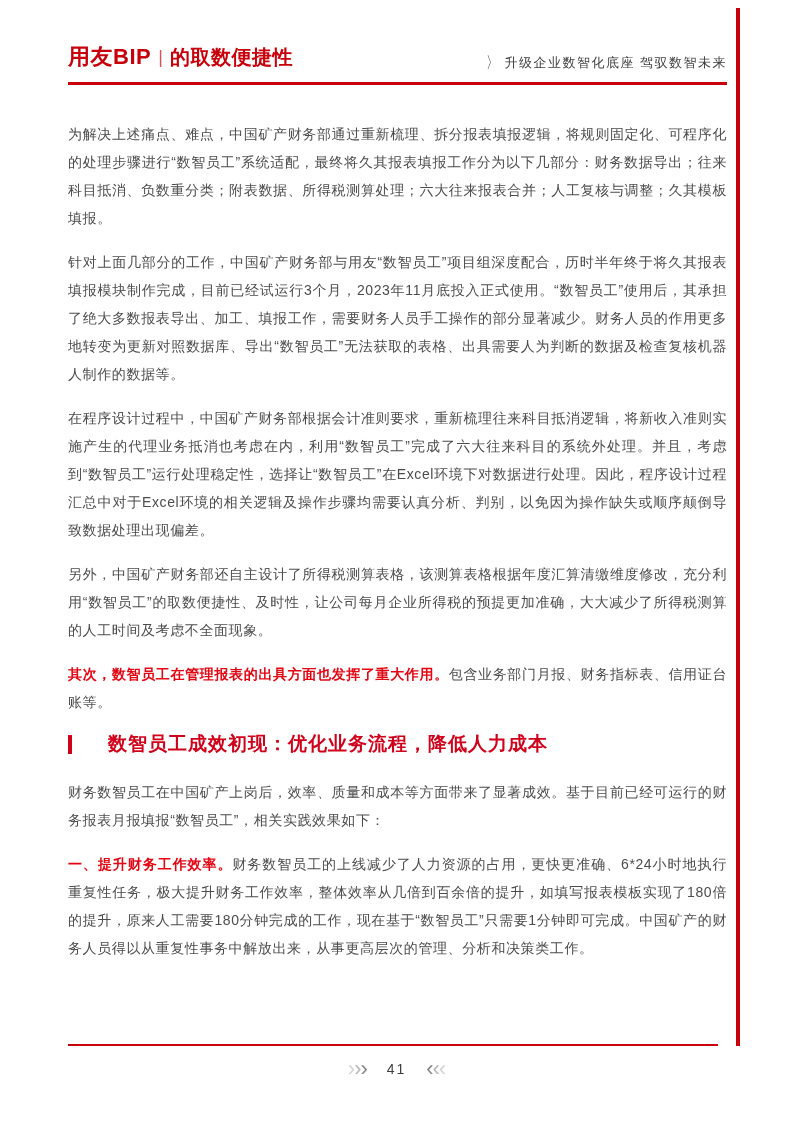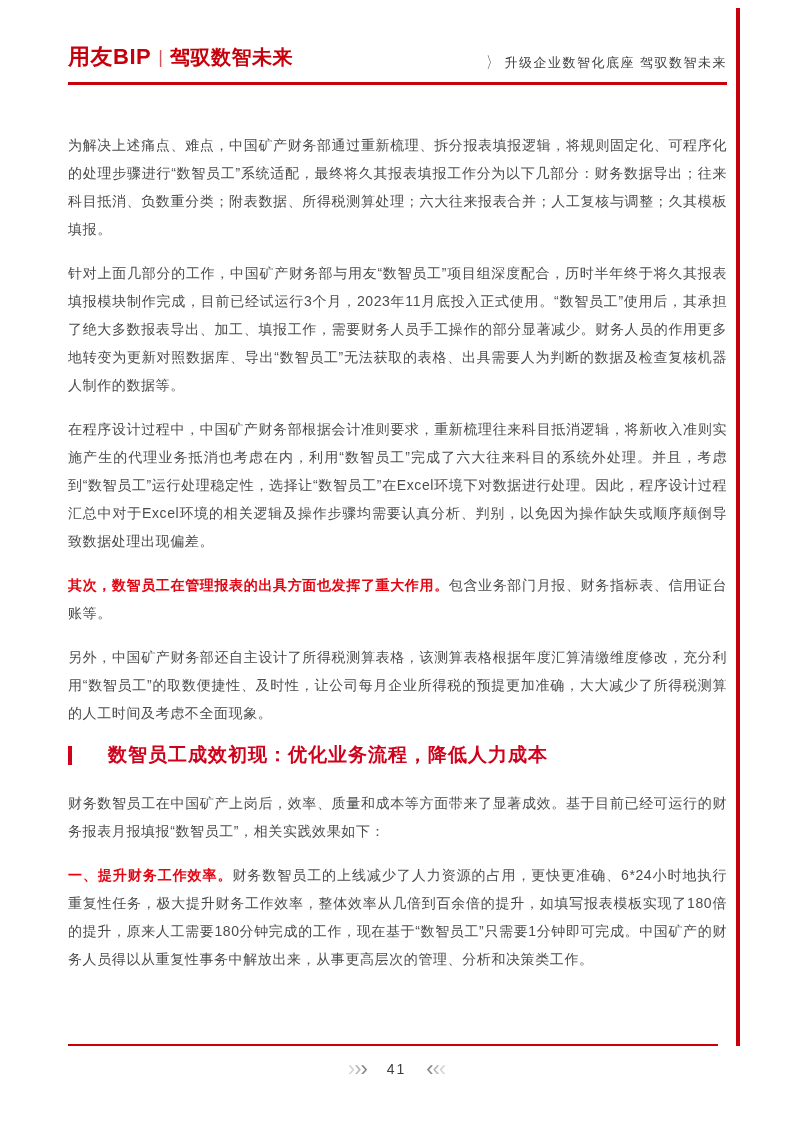--- a/index.html
+++ b/index.html
@@ -21,21 +21,21 @@
   .logo .primary{font-size:22px;font-weight:bold;letter-spacing:0.5px;}
   .logo .divider{font-size:18px;font-weight:300;color:#d4545c;position:relative;top:-1px;}
   .logo .secondary{font-size:20px;font-weight:bold;letter-spacing:0.5px;}
   .slogan{font-size:13px;color:#3f3f3f;letter-spacing:1.5px;display:flex;align-items:center;gap:4px;}
   .slogan .arrow{color:#3f3f3f;font-size:13px;transform:scaleY(1.25);display:inline-block;}
   
   .edge-bar{position:absolute;left:736px;top:8px;width:4px;height:1038px;background:#c7000b;}
   
   .article{
     position:absolute;left:68px;top:85px;width:659px;
-    padding-top:46px;
+    padding-top:35px;
     color:#4c4c4c;font-size:14px;line-height:28px;
     text-align:justify;letter-spacing:0.6px;
   }
   .article p{margin:0 0 16px 0;}
   .lead-red{color:#e30613;font-weight:bold;}
   .section-heading{
     display:flex;align-items:center;
     margin:16px 0 22px 0;
     color:#d0021b;font-size:19px;font-weight:bold;line-height:24px;letter-spacing:1px;gap:27px;
   }
@@ -53,36 +53,36 @@
 </style>
 </head>
 <body>
 
 <div class="page">
 
   <div class="header">
     <div class="logo">
       <span class="primary">用友BIP</span>
       <span class="divider">|</span>
-      <span class="secondary">驾驭数智未来</span>
+      <span class="secondary">的取数便捷性</span>
     </div>
     <div class="slogan">
       <span class="arrow">〉</span>
       <span>升级企业数智化底座 驾驭数智未来</span>
     </div>
   </div>
 
   <div class="edge-bar"></div>
 
   <div class="article">
     <p>为解决上述痛点、难点，中国矿产财务部通过重新梳理、拆分报表填报逻辑，将规则固定化、可程序化的处理步骤进行“数智员工”系统适配，最终将久其报表填报工作分为以下几部分：财务数据导出；往来科目抵消、负数重分类；附表数据、所得税测算处理；六大往来报表合并；人工复核与调整；久其模板填报。</p>
     <p>针对上面几部分的工作，中国矿产财务部与用友“数智员工”项目组深度配合，历时半年终于将久其报表填报模块制作完成，目前已经试运行3个月，2023年11月底投入正式使用。“数智员工”使用后，其承担了绝大多数报表导出、加工、填报工作，需要财务人员手工操作的部分显著减少。财务人员的作用更多地转变为更新对照数据库、导出“数智员工”无法获取的表格、出具需要人为判断的数据及检查复核机器人制作的数据等。</p>
     <p>在程序设计过程中，中国矿产财务部根据会计准则要求，重新梳理往来科目抵消逻辑，将新收入准则实施产生的代理业务抵消也考虑在内，利用“数智员工”完成了六大往来科目的系统外处理。并且，考虑到“数智员工”运行处理稳定性，选择让“数智员工”在Excel环境下对数据进行处理。因此，程序设计过程汇总中对于Excel环境的相关逻辑及操作步骤均需要认真分析、判别，以免因为操作缺失或顺序颠倒导致数据处理出现偏差。</p>
+    <p>另外，中国矿产财务部还自主设计了所得税测算表格，该测算表格根据年度汇算清缴维度修改，充分利用“数智员工”的取数便捷性、及时性，让公司每月企业所得税的预提更加准确，大大减少了所得税测算的人工时间及考虑不全面现象。</p>
     <p><span class="lead-red">其次，数智员工在管理报表的出具方面也发挥了重大作用。</span><span>包含业务部门月报、财务指标表、信用证台账等。</span></p>
-    <p>另外，中国矿产财务部还自主设计了所得税测算表格，该测算表格根据年度汇算清缴维度修改，充分利用“数智员工”的取数便捷性、及时性，让公司每月企业所得税的预提更加准确，大大减少了所得税测算的人工时间及考虑不全面现象。</p>
 
     <div class="section-heading">
       <span class="accent"></span>
       <span>数智员工成效初现：优化业务流程，降低人力成本</span>
     </div>
 
     <p>财务数智员工在中国矿产上岗后，效率、质量和成本等方面带来了显著成效。基于目前已经可运行的财务报表月报填报“数智员工”，相关实践效果如下：</p>
     <p><span class="lead-red">一、提升财务工作效率。</span><span>财务数智员工的上线减少了人力资源的占用，更快更准确、6*24小时地执行重复性任务，极大提升财务工作效率，整体效率从几倍到百余倍的提升，如填写报表模板实现了180倍的提升，原来人工需要180分钟完成的工作，现在基于“数智员工”只需要1分钟即可完成。中国矿产的财务人员得以从重复性事务中解放出来，从事更高层次的管理、分析和决策类工作。</span></p>
   </div>
 

